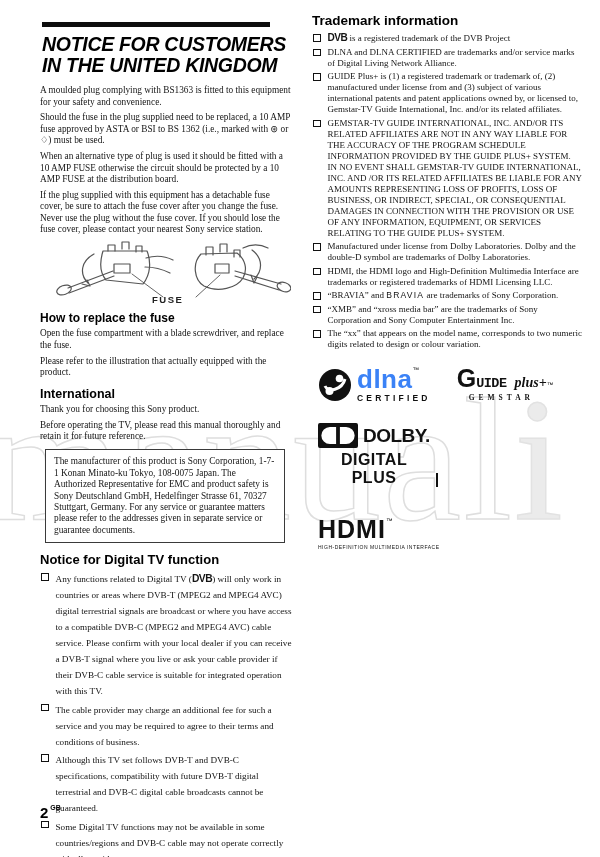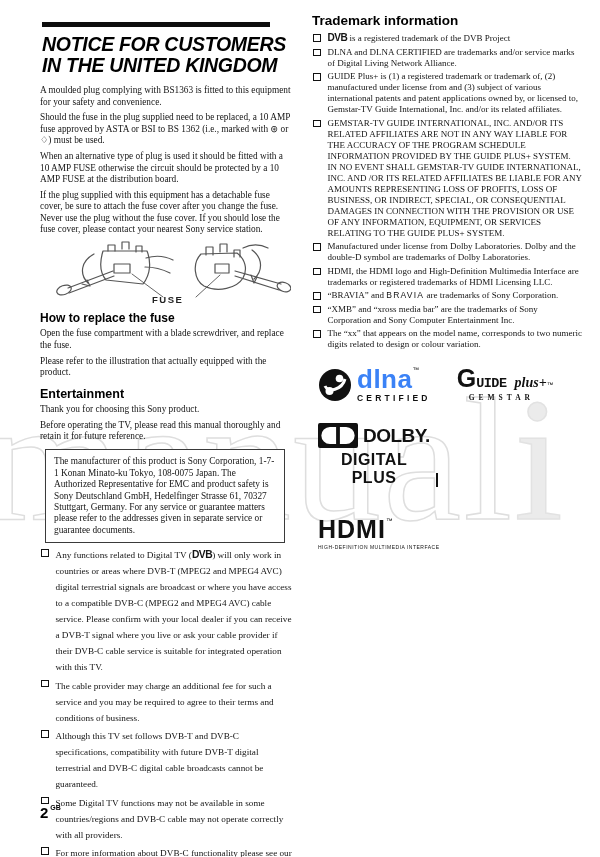--- a/index.html
+++ b/index.html
@@ -136,28 +136,29 @@
       </svg>
       <span class="fuse-label">FUSE</span>
     </div>
 
     <h2 class="h-how">How to replace the fuse</h2>
     <div class="para-list">
         <div class="para"><span class="chk-text">Open the fuse compartment with a blade screwdriver, and replace the fuse.</span></div>
         <div class="para"><span class="chk-text">Please refer to the illustration that actually equipped with the product.</span></div>
       </div>
 
-    <h2 class="h-intro">Entertainment</h2>
+    <h2 class="h-intro">International</h2>
     <div class="para-list">
         <div class="para"><span class="chk-text">Thank you for choosing this Sony product.</span></div>
         <div class="para"><span class="chk-text">Before operating the TV, please read this manual thoroughly and retain it for future reference.</span></div>
       </div>
 
     <div class="mfr-box">The manufacturer of this product is Sony Corporation, 1-7-1 Konan Minato-ku Tokyo, 108-0075 Japan. The Authorized Representative for EMC and product safety is Sony Deutschland GmbH, Hedelfinger Strasse 61, 70327 Stuttgart, Germany. For any service or guarantee matters please refer to the addresses given in separate service or guarantee documents.</div>
 
+    <h2 class="h-dtv">Notice for Digital TV function</h2>
     <div class="chk-list">
         <div class="chk-item">
           <span class="chk"></span>
           <span class="chk-text">Any functions related to Digital TV (<span class="dvb-logo">DVB</span>) will only work in countries or areas where DVB-T (MPEG2 and MPEG4 AVC) digital terrestrial signals are broadcast or where you have access to a compatible DVB-C (MPEG2 and MPEG4 AVC) cable service. Please confirm with your local dealer if you can receive a DVB-T signal where you live or ask your cable provider if their DVB-C cable service is suitable for integrated operation with this TV.</span>
         </div>
         <div class="chk-item">
           <span class="chk"></span>
           <span class="chk-text">The cable provider may charge an additional fee for such a service and you may be required to agree to their terms and conditions of business.</span>
         </div>
         <div class="chk-item">

